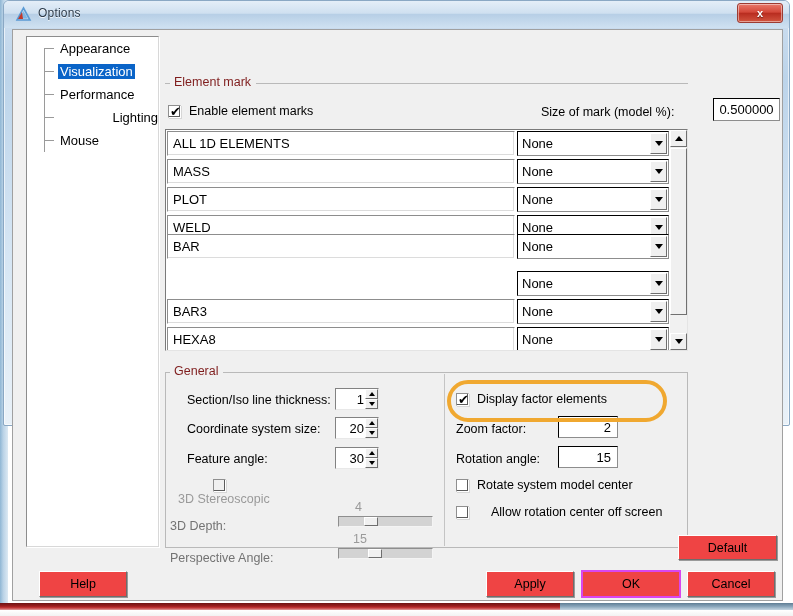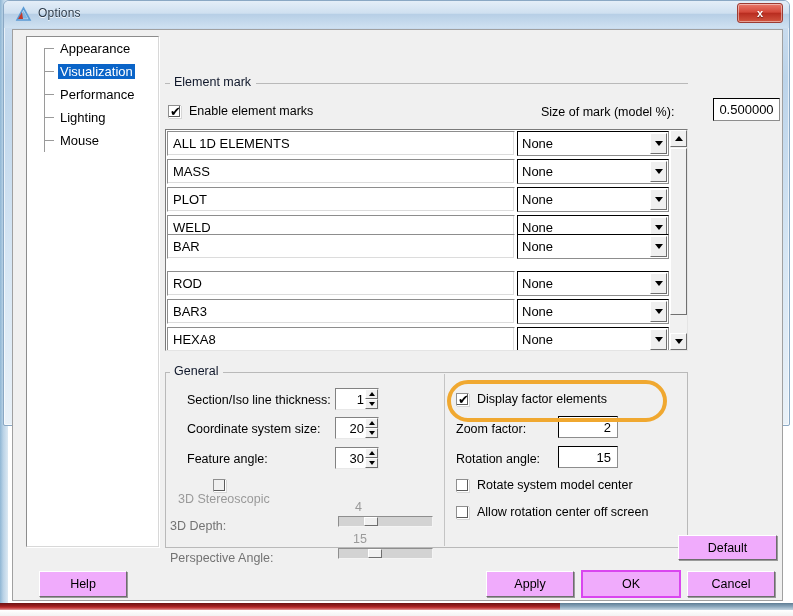--- a/index.html
+++ b/index.html
@@ -98,21 +98,21 @@
 
   
   .group {
     position: absolute;
     border: 1px solid #b4b4b4;
     border-top-color: #d0d0d0;
   }
   .group-title {
     position: absolute; top: -8px; left: 6px;
     background: #f0f0f0; padding: 0 3px;
-    font-size: 12.5px; color: #0f172a;
+    font-size: 12.5px; color: #7f1d1d;
   }
   #grp-elemmark { left: 152px; top: 53px; width: 523px; height: 268px; border: none; }
   #grp-elemmark .gline-top-l { position:absolute; left:0; top:0; width:5px; height:1px; background:#b9b9b9; }
   #grp-elemmark .gline-top-r { position:absolute; left:91px; top:0; right:0; height:1px; background:#b9b9b9; }
 
   #grp-general { left: 152px; top: 342px; width: 523px; height: 176px; border: none; }
   #grp-general .gline-top-l { position:absolute; left:0; top:0; width:5px; height:1px; background:#b9b9b9; }
   #grp-general .gline-top-r { position:absolute; left:58px; top:0; right:0; height:1px; background:#b9b9b9; }
   #grp-general .gline-left { position:absolute; left:0; top:0; width:1px; bottom:0; background:#b9b9b9; }
   #grp-general .gline-bottom { position:absolute; left:0; bottom:0; right:0; height:1px; background:#b9b9b9; }
@@ -267,21 +267,21 @@
     border-right-color: #8d8d8d; border-bottom-color:#8d8d8d;
     font-size: 13px; color: #000;
     display: flex; align-items: center; justify-content: flex-end;
     padding-right: 6px;
     cursor: text;
   }
 
   
   .btn {
     position: absolute;
-    background: #f0abfc;
+    background: #ef4444;
     border: 1px solid #ffffff;
     border-right-color: #6d6d6d; border-bottom-color: #6d6d6d;
     box-shadow: 1px 1px 0 #9a9a9a;
     font-size: 12.5px; color: #000;
     display: flex; align-items: center; justify-content: center;
     cursor: pointer;
   }
   .btn.focus {
     border: 2px solid #d946ef;
     box-shadow: none;
@@ -332,21 +332,21 @@
 
       <div class="tree-item" style="top:0px;">
         <span class="tree-label">Appearance</span>
       </div>
       <div class="tree-item selected" style="top:23px;">
         <span class="tree-label">Visualization</span>
       </div>
       <div class="tree-item" style="top:46px;">
         <span class="tree-label">Performance</span>
       </div>
-      <div class="tree-item" style="top:69px;">
+      <div class="tree-item" style="top:69px;justify-content:flex-end;">
         <span class="tree-label">Lighting</span>
       </div>
       <div class="tree-item" style="top:92px;">
         <span class="tree-label">Mouse</span>
       </div>
     </div>
 
     <div class="group" id="grp-elemmark">
       <div class="gline-top-l"></div>
       <div class="gline-top-r"></div>
@@ -410,21 +410,20 @@
           <div class="lname">BAR</div>
           <div class="lcombo">
             <span>None</span>
             <span class="arrowbtn">
                 <span class="caret-down"></span>
               </span>
           </div>
         </div>
 
         <div class="lrow" style="top:140px;">
-          <div class="lname">ROD</div>
           <div class="lcombo">
             <span>None</span>
             <span class="arrowbtn">
                 <span class="caret-down"></span>
               </span>
           </div>
         </div>
 
         <div class="lrow" style="top:168px;">
           <div class="lname">BAR3</div>
@@ -538,21 +537,21 @@
     <div class="tfield" style="left:545px; top:386px;">2</div>
 
     <div class="glabel" style="left:443px; top:422px;">Rotation angle:</div>
     <div class="tfield" style="left:545px; top:416px;">15</div>
 
     <div class="cbrow" style="left:443px; top:448px;">
       <span class="cb"></span>
       <span class="lbl">Rotate system model center</span>
     </div>
 
-    <div class="cbrow" style="left:443px; top:475px;">
+    <div class="cbrow" style="left:443px; top:475px;gap:14px;">
       <span class="cb"></span>
       <span class="lbl">Allow rotation center off screen</span>
     </div>
 
     <div class="btn" style="left:665px; top:505px; width:99px; height:25px;">Default</div>
 
     <div id="highlight"></div>
 
     <div class="btn" style="left:26px; top:541px; width:88px; height:26px;">Help</div>
     <div class="btn" style="left:473px; top:541px; width:88px; height:26px;">Apply</div>

